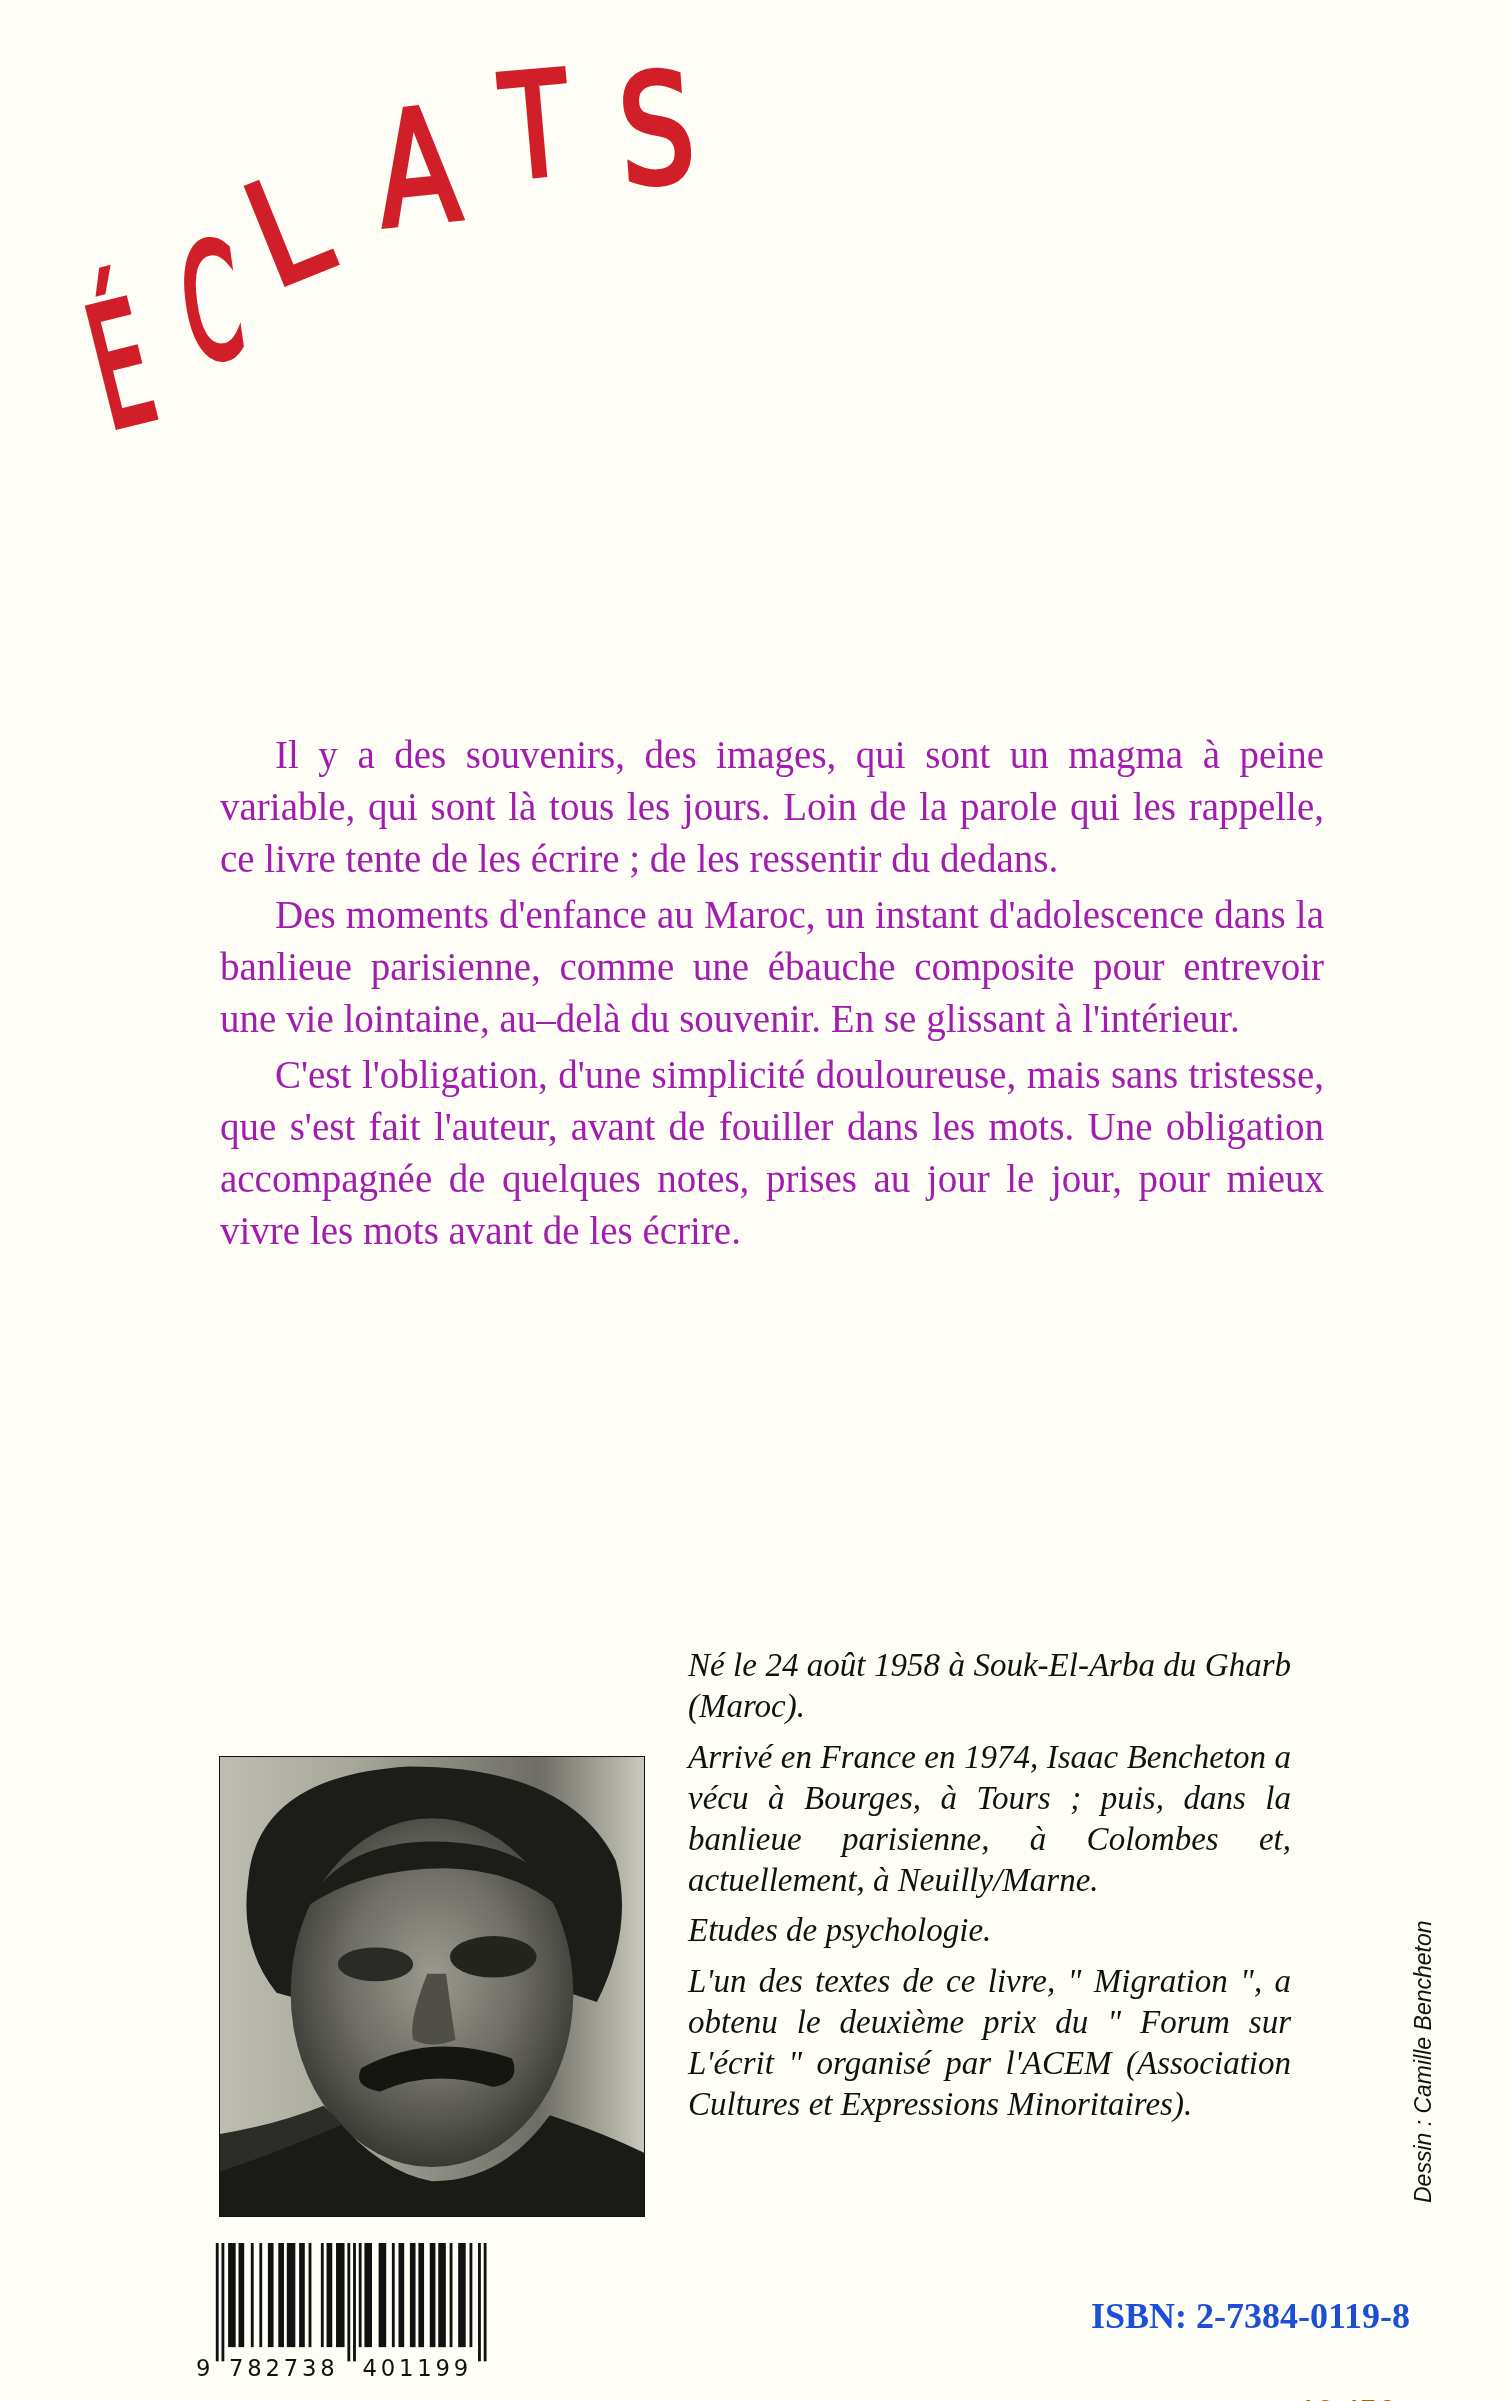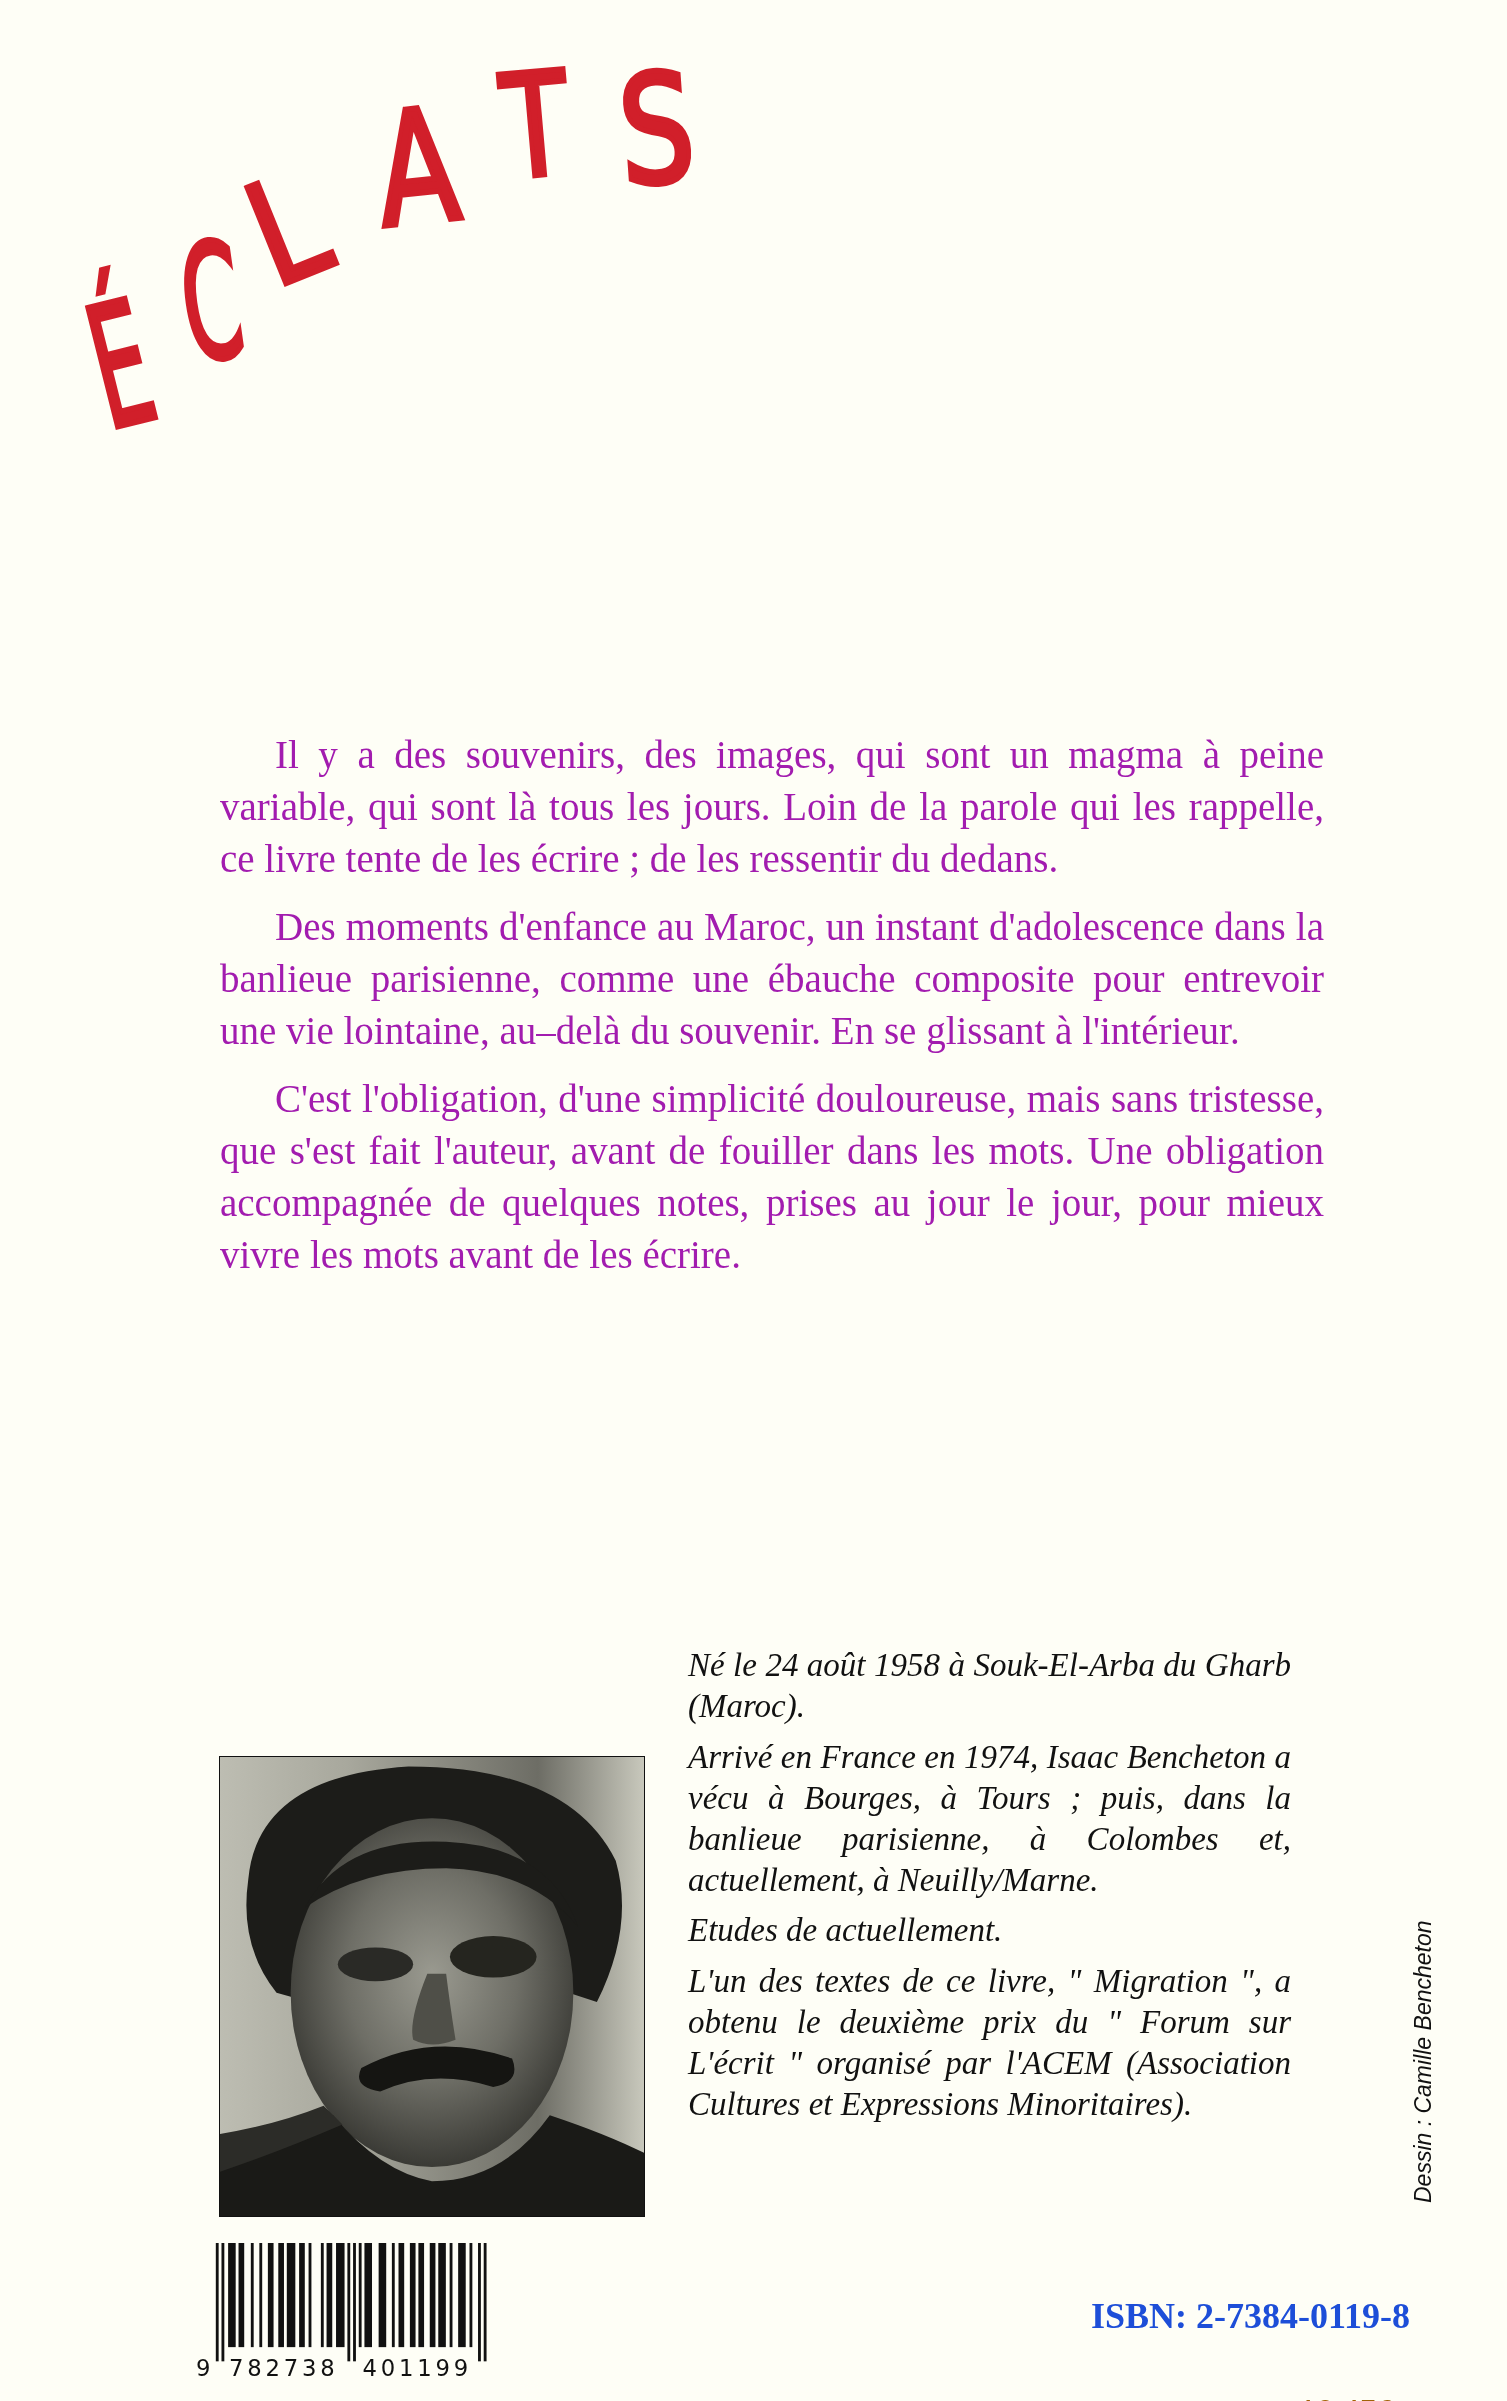--- a/index.html
+++ b/index.html
@@ -84,21 +84,21 @@
     font-size: 39px;
     line-height: 52px;
     text-align: justify;
     color: #a21caf;
   }
   .blurb p {
     margin: 0 0 0 0;
     text-indent: 55px;
   }
   .blurb p + p {
-    margin-top: 16px;
+    margin-top: 4px;
   }
 
   
   .photo {
     position: absolute;
     left: 219px;
     top: 1756px;
     width: 426px;
     height: 461px;
     background: #2a2a26;
@@ -221,21 +221,21 @@
     <path d="M150 330 Q225 290 310 320 Q320 345 290 350 Q225 330 170 355 Q140 350 150 330 Z" fill="#151512"></path>
 
     <path d="M0 420 Q60 400 120 380 Q170 440 225 450 Q300 450 350 380 Q410 400 450 420 L450 487 L0 487 Z" fill="#1a1a17"></path>
     <path d="M0 400 Q60 390 110 370 L130 390 Q60 420 0 440 Z" fill="#2c2c28"></path>
   </svg>
 </div>
 
 <div class="bio">
   <p>Né le 24 août 1958 à Souk-El-Arba du Gharb (Maroc).</p>
   <p>Arrivé en France en 1974, Isaac Bencheton a vécu à Bourges, à Tours ; puis, dans la banlieue parisienne, à Colombes et, actuellement, à Neuilly/Marne.</p>
-  <p>Etudes de actuellement.</p>
+  <p>Etudes de psychologie.</p>
   <p>L'un des textes de ce livre, " Migration ", a obtenu le deuxième prix du " Forum sur L'écrit " organisé par l'ACEM (Association Cultures et Expressions Minoritaires).</p>
 </div>
 
 <div class="credit">Dessin : Camille Bencheton</div>
 
 <div class="barcode">
   <svg width="303" height="142" viewBox="0 0 320 150">
     <g fill="#111">
 
       <rect x="23" y="0" width="3" height="125"></rect>

